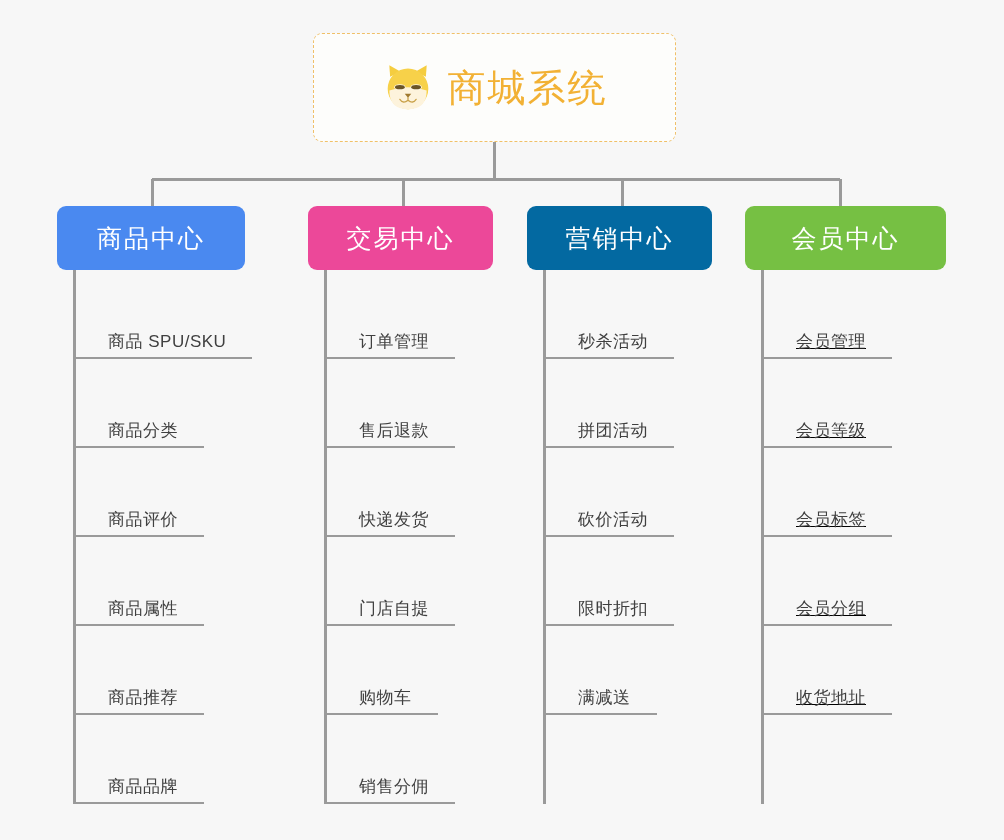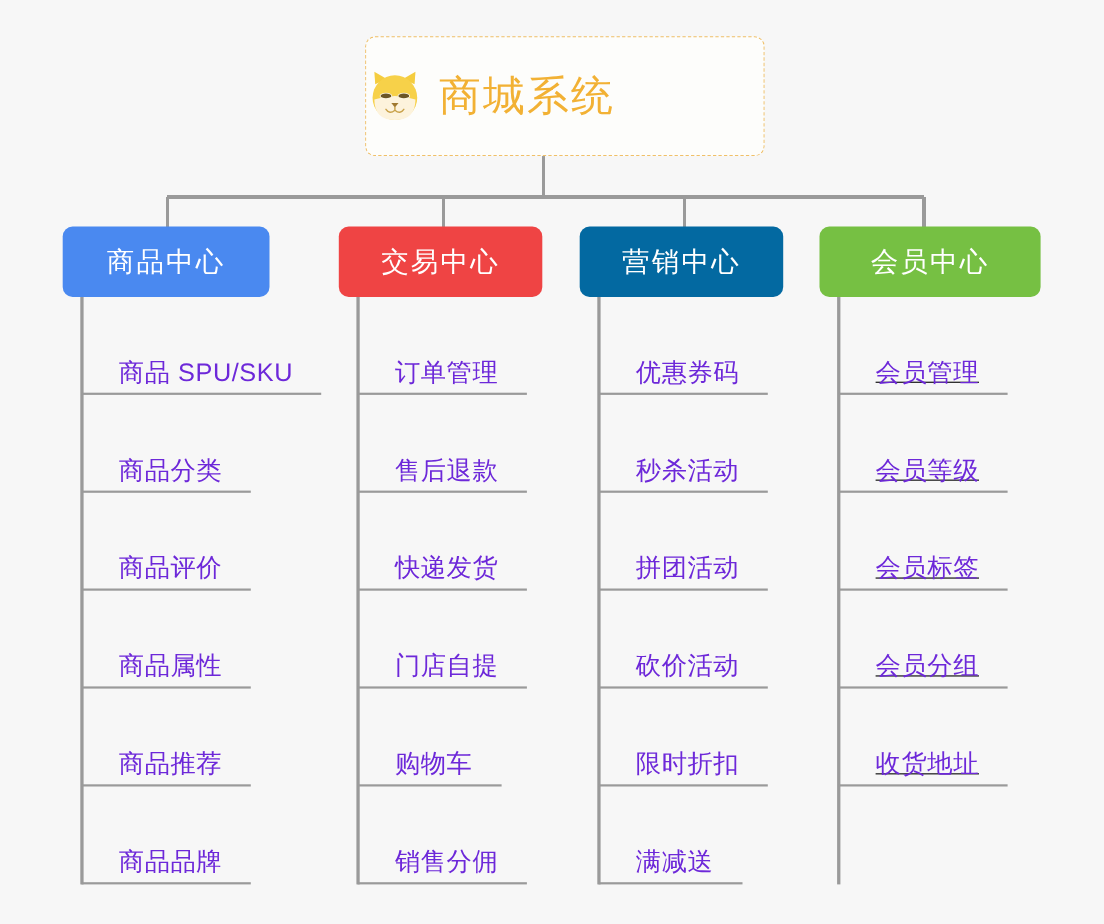--- a/index.html
+++ b/index.html
@@ -18,30 +18,31 @@
   #chart {
     position: absolute;
     inset: 0;
     width: 1004px;
     height: 840px;
   }
 
   
   .root-node {
     position: absolute;
-    left: 332px;
+    left: 313px;
     top: 33px;
     width: 363px;
     height: 109px;
     box-sizing: border-box;
     background: #fdfdfb;
     border: 1px dashed #f0c068;
     border-radius: 9px;
     display: flex;
     align-items: center;
+    justify-content: center;
     gap: 14px;
   }
   .root-icon {
     width: 52px;
     height: 52px;
     flex: 0 0 52px;
     display: block;
   }
   .root-title {
     font-size: 38px;
@@ -105,22 +106,22 @@
     align-items: flex-end;
   }
   .leaf-inner {
     position: relative;
     display: inline-block;
     padding: 0 26px 6px 34px;
     border-bottom: 2px solid #9a9a9a;
     margin-left: 1px;
   }
   .leaf-label {
-    font-size: 23px;
-    color: #6d28d9;
+    font-size: 17px;
+    color: #404040;
     line-height: 1.05;
     white-space: nowrap;
     letter-spacing: 0.5px;
   }
 </style>
 </head>
 <body>
 
 <div id="chart">
 
@@ -178,21 +179,21 @@
           </div>
           <div class="leaf">
             <div class="leaf-inner"><span class="leaf-label">商品推荐</span></div>
           </div>
           <div class="leaf">
             <div class="leaf-inner"><span class="leaf-label">商品品牌</span></div>
           </div>
         </div>
       </div>
       <div class="column" style="left: 308px; width: 185px;">
-        <div class="cat-box" style="width: 185px; background: #ef4444;">
+        <div class="cat-box" style="width: 185px; background: #ec4899;">
           <span class="cat-label">交易中心</span>
         </div>
         <div class="spine" style="left: 16px; top: 64px; height: 534px;"></div>
         <div class="leaf-list" style="left: 16px;">
           <div class="leaf">
             <div class="leaf-inner"><span class="leaf-label">订单管理</span></div>
           </div>
           <div class="leaf">
             <div class="leaf-inner"><span class="leaf-label">售后退款</span></div>
           </div>
@@ -210,23 +211,20 @@
           </div>
         </div>
       </div>
       <div class="column" style="left: 527px; width: 185px;">
         <div class="cat-box" style="width: 185px; background: #0369a1;">
           <span class="cat-label">营销中心</span>
         </div>
         <div class="spine" style="left: 16px; top: 64px; height: 534px;"></div>
         <div class="leaf-list" style="left: 16px;">
           <div class="leaf">
-            <div class="leaf-inner"><span class="leaf-label">优惠券码</span></div>
-          </div>
-          <div class="leaf">
             <div class="leaf-inner"><span class="leaf-label">秒杀活动</span></div>
           </div>
           <div class="leaf">
             <div class="leaf-inner"><span class="leaf-label">拼团活动</span></div>
           </div>
           <div class="leaf">
             <div class="leaf-inner"><span class="leaf-label">砍价活动</span></div>
           </div>
           <div class="leaf">
             <div class="leaf-inner"><span class="leaf-label">限时折扣</span></div>

